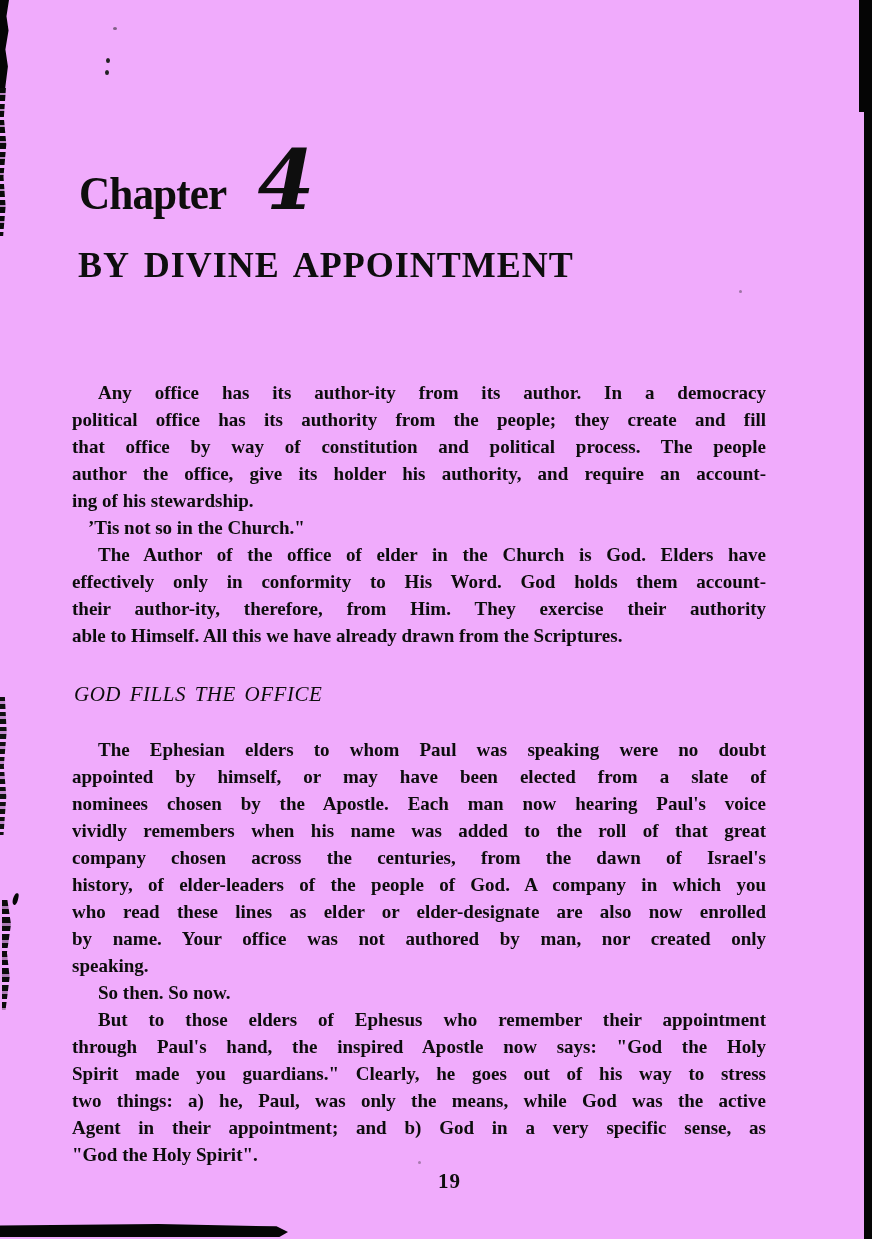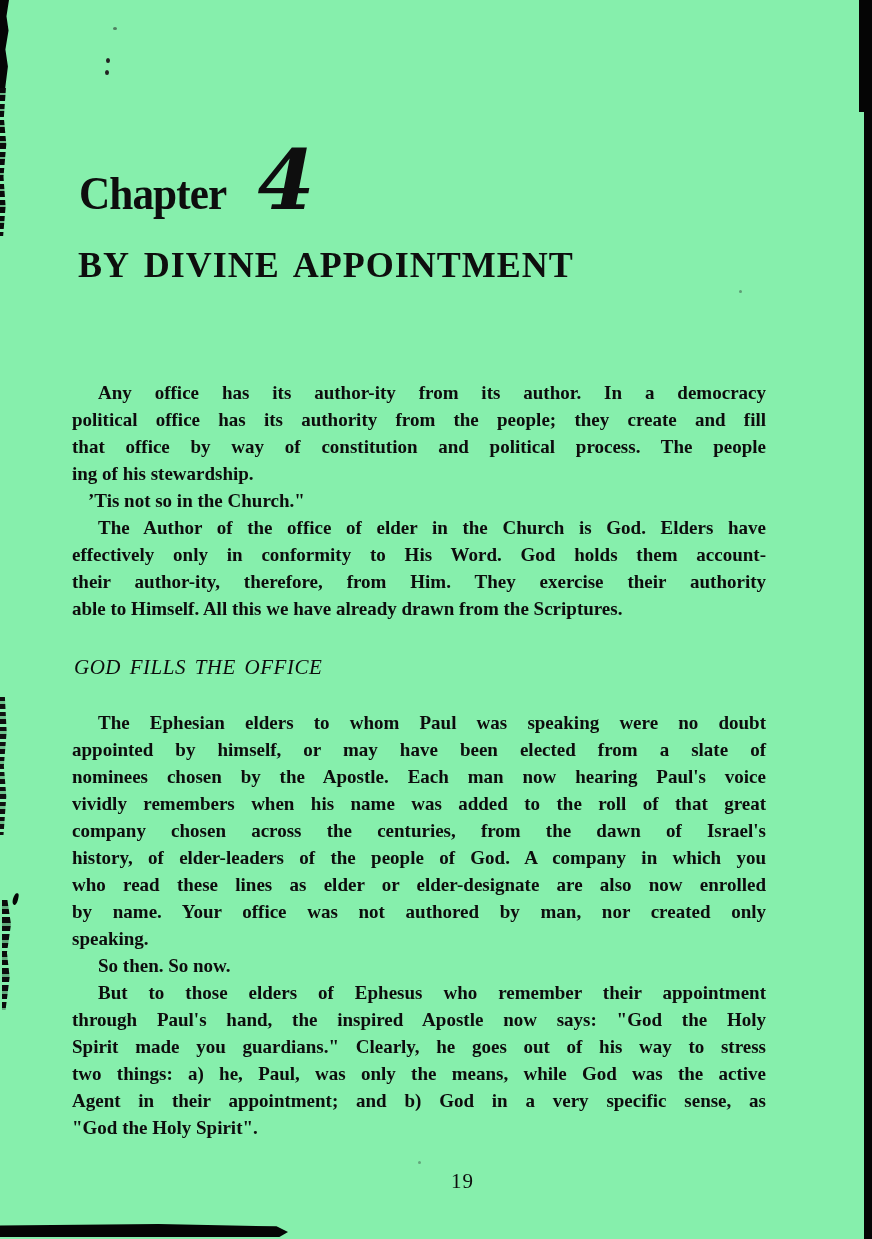--- a/index.html
+++ b/index.html
@@ -4,21 +4,21 @@
 <style>
   html, body { margin: 0; padding: 0; }
   body {
     width: 872px; height: 1239px;
     background: #f4f4f2;
     font-family: "Liberation Serif", serif;
   }
   .page {
     position: relative;
     width: 872px; height: 1239px;
-    background: #86efac;
+    background: #f0abfc;
     overflow: hidden;
     color: #0e0e0e;
   }
 
   
   .artifact { position: absolute; background: #050505; }
   .edge-left-top {
     left: 0; top: 0; width: 9px; height: 90px;
     clip-path: polygon(0 0, 100% 0, 72% 18%, 95% 34%, 60% 55%, 88% 74%, 55% 100%, 0 100%);
   }
@@ -84,22 +84,22 @@
   .line { text-align: justify; text-align-last: justify; }
   .line.end { text-align-last: left; }
   .line.indent { text-indent: 26px; }
   .line.indent-sm { text-indent: 16px; }
   .section-heading {
     margin: 32px 0 28px 2px;
     font-size: 21px; font-weight: 400; font-style: italic;
     letter-spacing: 0.5px; word-spacing: 3px; line-height: 27px;
   }
   .page-number {
-    position: absolute; left: 451px; top: 1169px;
-    font-size: 21px; font-weight: 400; letter-spacing: 1px;
+    position: absolute; left: 438px; top: 1169px;
+    font-size: 21px; font-weight: 700; letter-spacing: 1px;
   }
 </style>
 </head>
 <body>
 
 <div class="page">
 
   <div class="artifact edge-left-top"></div>
   <div class="artifact edge-left-mid"></div>
   <div class="artifact edge-left-low1"></div>
@@ -119,20 +119,21 @@
     <span class="chapter-num">4</span>
   </div>
   <h1 class="title">BY DIVINE APPOINTMENT</h1>
 
   <div class="body-text">
 
     <div class="para">
       <div class="line indent">Any office has its author-ity from its author. In a democracy</div>
       <div class="line">political office has its authority from the people; they create and fill</div>
       <div class="line">that office by way of constitution and political process. The people</div>
+      <div class="line">author the office, give its holder his authority, and require an account-</div>
       <div class="line end">ing of his stewardship.</div>
     </div>
 
     <div class="para">
       <div class="line indent-sm end">’Tis not so in the Church."</div>
     </div>
 
     <div class="para">
       <div class="line indent">The Author of the office of elder in the Church is God. Elders have</div>
       <div class="line">effectively only in conformity to His Word. God holds them account-</div>

